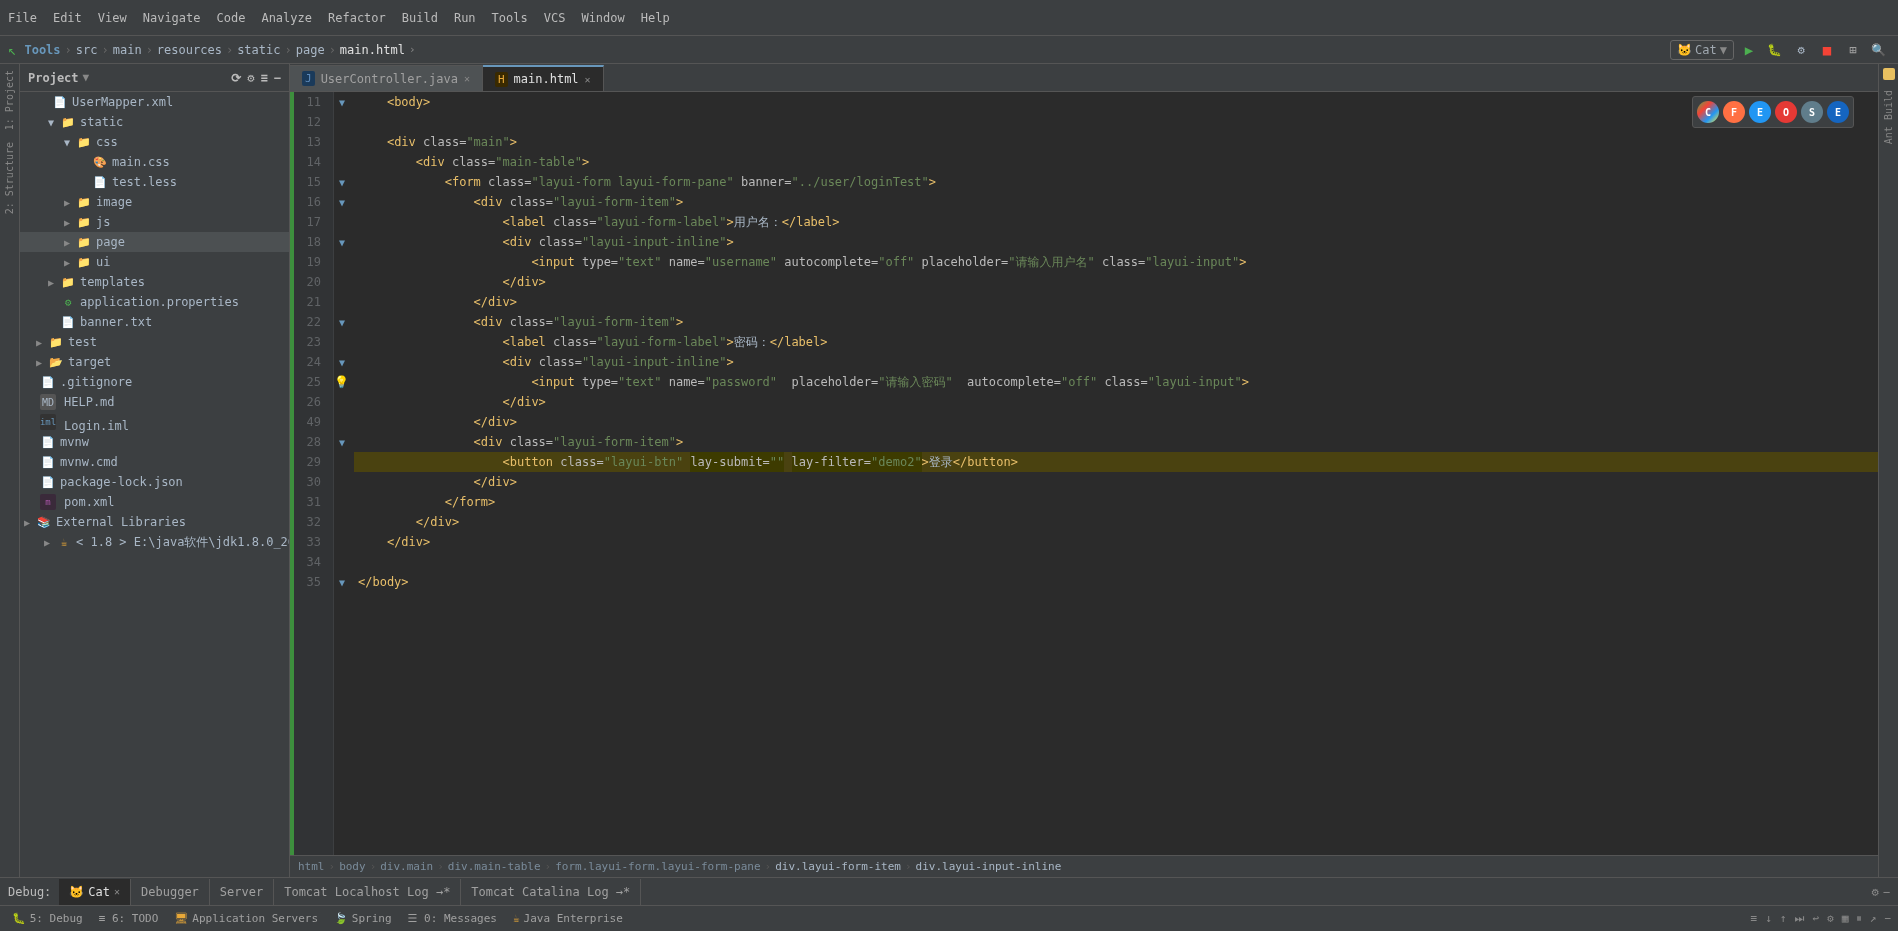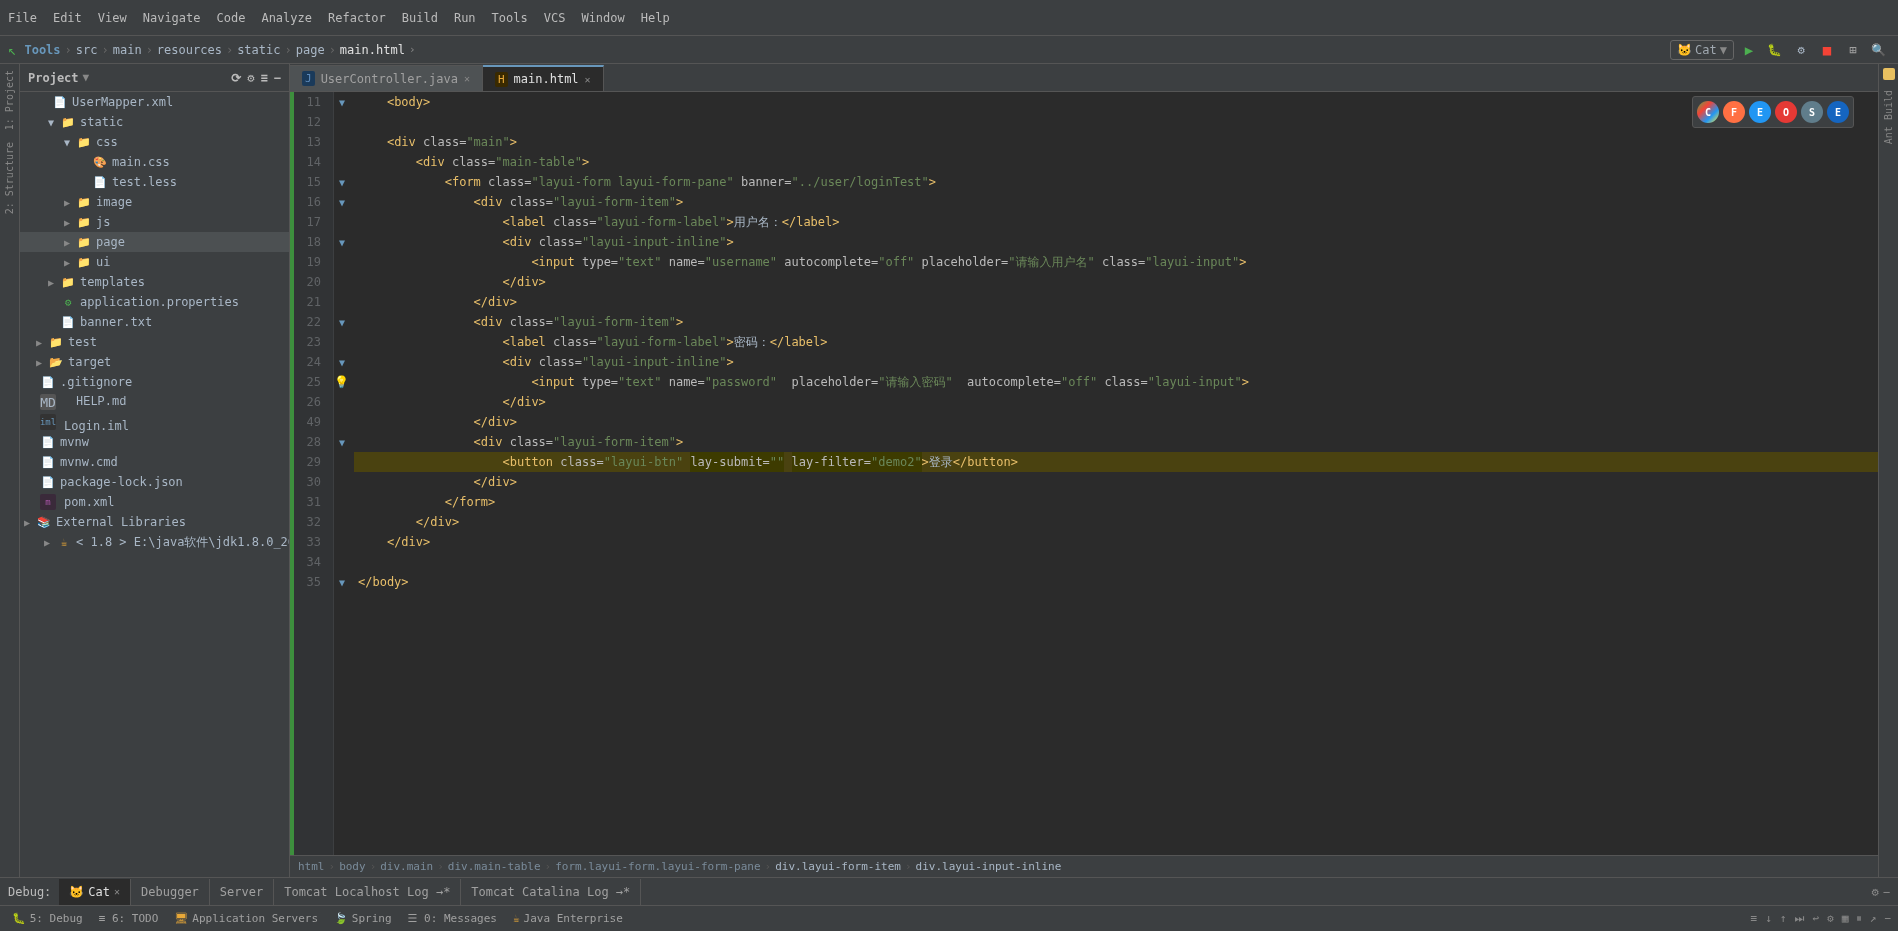--- a/index.html
+++ b/index.html
@@ -409,22 +409,22 @@
       </div>
 
       <div class="tree-item" style="--indent: 8px;">
         <span class="arrow"></span>
         <span class="icon" style="color:#a9b7c6;">📄</span>
         <span class="label">.gitignore</span>
       </div>
 
       <div class="tree-item" style="--indent: 8px;">
         <span class="arrow"></span>
-        <span class="icon" style="color:#a9b7c6; font-size:13px; background:#555; padding: 1px 2px; border-radius:2px;">MD</span>
-        <span class="label" style="margin-left:16px;font-family:Liberation Mono, monospace;">HELP.md</span>
+        <span class="icon" style="color:#a9b7c6; font-size:10px; background:#555; padding: 1px 2px; border-radius:2px;">MD</span>
+        <span class="label" style="margin-left:4px;">HELP.md</span>
       </div>
 
       <div class="tree-item" style="--indent: 8px;">
         <span class="arrow"></span>
         <span class="icon" style="color:#6897bb; font-size:9px; background:#333; padding:1px 2px; border-radius:2px;">iml</span>
         <span class="label" style="margin-left:4px;margin-top:8px;">Login.iml</span>
       </div>
 
       <div class="tree-item" style="--indent: 8px;">
         <span class="arrow"></span>

